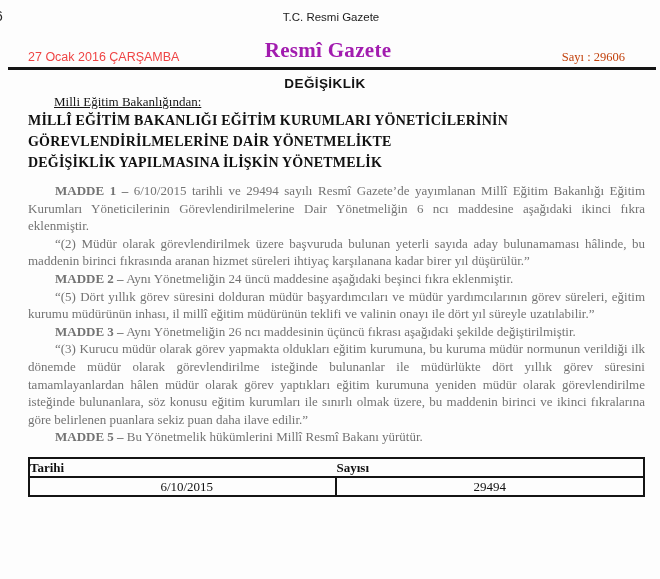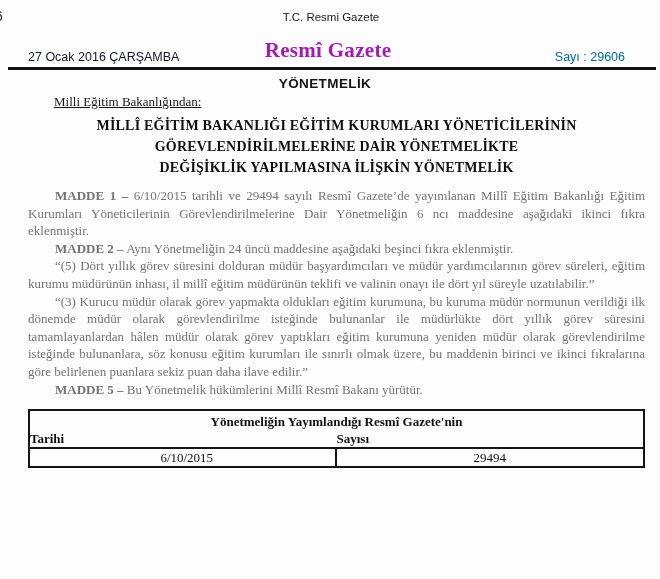--- a/index.html
+++ b/index.html
@@ -25,54 +25,52 @@
   .top-label {
     position: absolute; top: 11px; left: 12px; right: 10px;
     text-align: center;
     font-family: "Liberation Sans", sans-serif;
     font-size: 11.5px; color: #1c1c1c;
   }
   .masthead { position: absolute; top: 42px; left: 28px; right: 32px; height: 26px; }
   .masthead .date {
     position: absolute; left: 0; top: 8px;
     font-family: "Liberation Sans", sans-serif;
-    font-size: 12.5px; font-weight: 500; color: #0f172a; text-align: right;
+    font-size: 12.5px; font-weight: 500; color: #ef4444; text-align: right;
   }
   .masthead .gname {
     position: absolute; left: 50%; transform: translateX(-50%); top: -4px;
     font-family: "Liberation Serif", serif;
     font-size: 21px; font-weight: bold; color: #a21caf;
     letter-spacing: 0.3px;
   }
   .masthead .issue {
     position: absolute; right: 3px; top: 8px;
-    font-family: Liberation Sans, sans-serif;
-    font-size: 12.5px; color: #0369a1;
+    font-family: Liberation Serif, serif;
+    font-size: 12.5px; color: #c2410c;
   }
   .rule {
     position: absolute; top: 67px; left: 8px; right: 4px;
     height: 2.5px; background: #141414;
   }
   .section-heading {
     position: absolute; top: 76px; left: 0; right: 10px;
     text-align: center;
     font-family: "Liberation Sans", sans-serif;
     font-size: 13.5px; font-weight: bold; color: #131313;
     letter-spacing: 0.4px;
   }
   .content { position: absolute; top: 94px; left: 28px; right: 15px; }
   .issuer {
     font-size: 13px; line-height: 16px;
     margin-left: 26px;
     text-decoration: underline;
     color: #151515;
   }
   .reg-title {
-    margin-top: 5px;
-    text-align: center;
     font-weight: bold;
     font-size: 14px; line-height: 21px;
     letter-spacing: 0.2px;
     color: #101010;
   }
   .para {
     margin: 0;
     text-indent: 27px;
     text-align: justify;
     font-size: 13px;
@@ -115,47 +113,48 @@
   <div class="top-label">T.C. Resmi Gazete</div>
 
   <div class="masthead">
     <span class="date">27 Ocak 2016 ÇARŞAMBA</span>
     <span class="gname">Resmî Gazete</span>
     <span class="issue">Sayı : 29606</span>
   </div>
 
   <div class="rule"></div>
 
-  <div class="section-heading">YÖNETMELİK</div>
+  <div class="section-heading">DEĞİŞİKLİK</div>
 
   <div class="content">
 
     <div class="issuer">Milli Eğitim Bakanlığından:</div>
 
     <div class="reg-title">
       <div>MİLLÎ EĞİTİM BAKANLIĞI EĞİTİM KURUMLARI YÖNETİCİLERİNİN</div>
       <div>GÖREVLENDİRİLMELERİNE DAİR YÖNETMELİKTE</div>
       <div>DEĞİŞİKLİK YAPILMASINA İLİŞKİN YÖNETMELİK</div>
     </div>
 
     <p class="para"><b class="mlabel">MADDE 1 –</b> <span>6/10/2015 tarihli ve 29494 sayılı Resmî Gazete’de yayımlanan Millî Eğitim Bakanlığı Eğitim Kurumları Yöneticilerinin Görevlendirilmelerine Dair Yönetmeliğin 6 ncı maddesine aşağıdaki ikinci fıkra eklenmiştir.</span></p>
 
+    <p class="para"> <span>“(2) Müdür olarak görevlendirilmek üzere başvuruda bulunan yeterli sayıda aday bulunamaması hâlinde, bu maddenin birinci fıkrasında aranan hizmet süreleri ihtiyaç karşılanana kadar birer yıl düşürülür.”</span></p>
 
     <p class="para"><b class="mlabel">MADDE 2 –</b> <span>Aynı Yönetmeliğin 24 üncü maddesine aşağıdaki beşinci fıkra eklenmiştir.</span></p>
 
     <p class="para"> <span>“(5) Dört yıllık görev süresini dolduran müdür başyardımcıları ve müdür yardımcılarının görev süreleri, eğitim kurumu müdürünün inhası, il millî eğitim müdürünün teklifi ve valinin onayı ile dört yıl süreyle uzatılabilir.”</span></p>
 
+    <p class="para"><b class="mlabel">MADDE 3 –</b> <span>Aynı Yönetmeliğin 26 ncı maddesinin üçüncü fıkrası aşağıdaki şekilde değiştirilmiştir.</span></p>
 
     <p class="para"> <span>“(3) Kurucu müdür olarak görev yapmakta oldukları eğitim kurumuna, bu kuruma müdür normunun verildiği ilk dönemde müdür olarak görevlendirilme isteğinde bulunanlar ile müdürlükte dört yıllık görev süresini tamamlayanlardan hâlen müdür olarak görev yaptıkları eğitim kurumuna yeniden müdür olarak görevlendirilme isteğinde bulunanlara, söz konusu eğitim kurumları ile sınırlı olmak üzere, bu maddenin birinci ve ikinci fıkralarına göre belirlenen puanlara sekiz puan daha ilave edilir.”</span></p>
 
 
     <p class="para"><b class="mlabel">MADDE 5 –</b> <span>Bu Yönetmelik hükümlerini Millî Resmî Bakanı yürütür.</span></p>
 
     <div class="gz-table">
-      <div class="t-title">Yönetmeliğin Yayımlandığı Resmî Gazete'nin</div>
       <div class="t-cols">
         <div class="cell">Tarihi</div>
         <div class="cell">Sayısı</div>
       </div>
       <div class="t-data">
         <div class="cell">6/10/2015</div>
         <div class="cell">29494</div>
       </div>
     </div>
 

